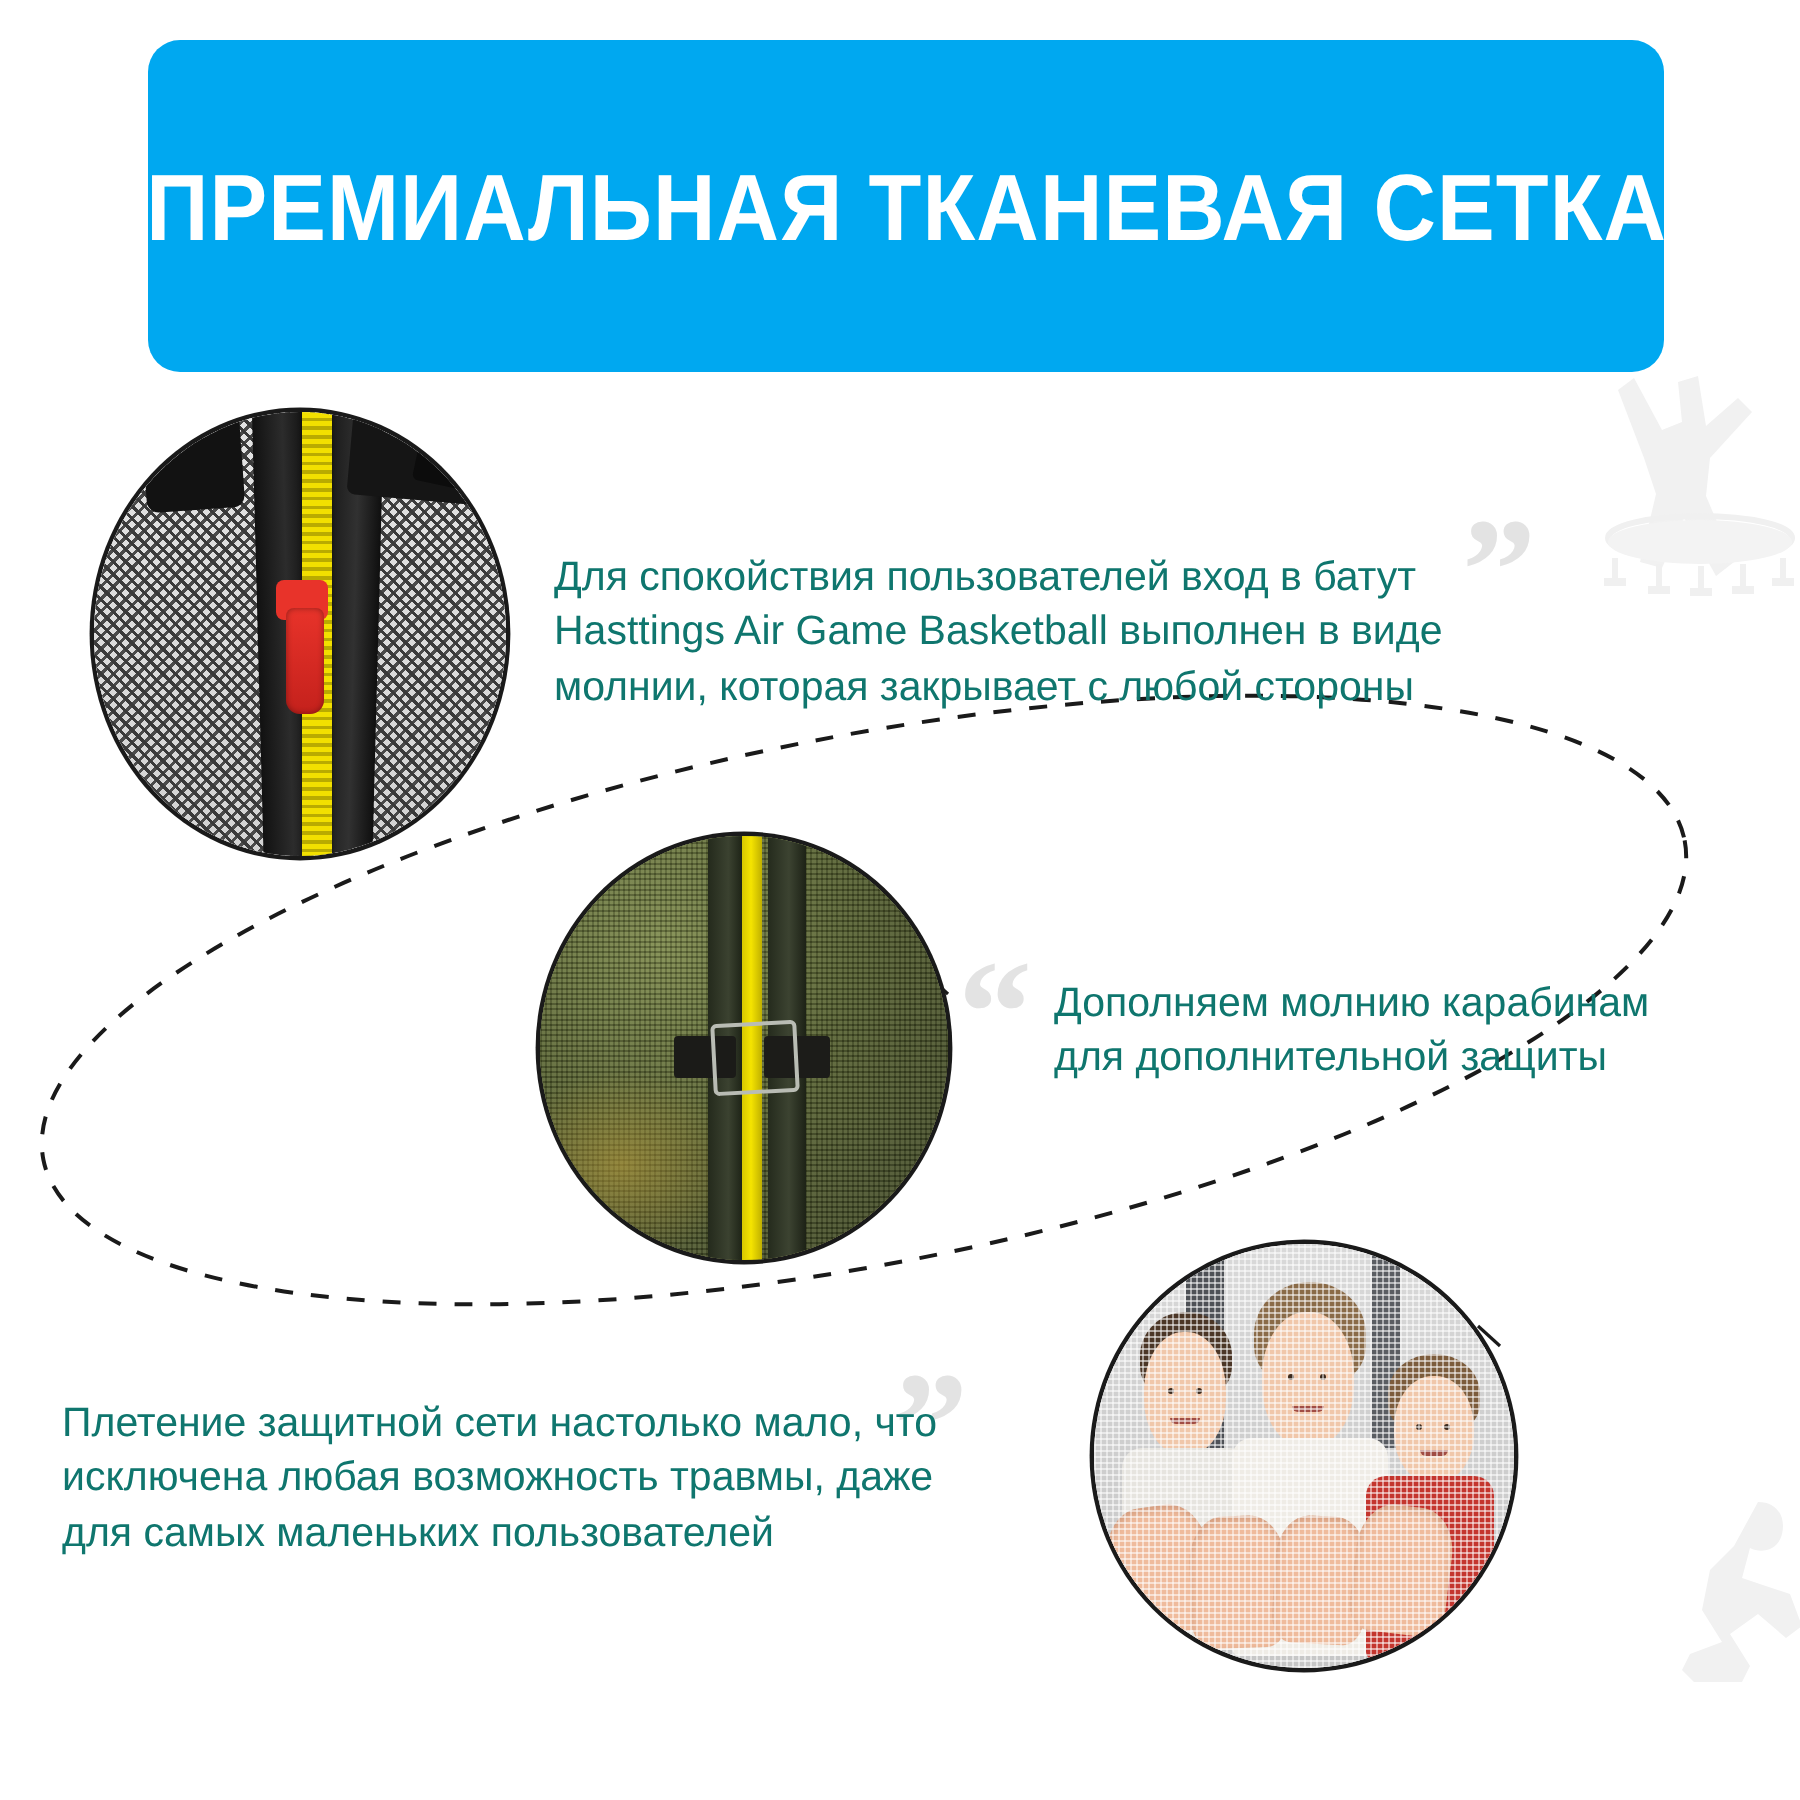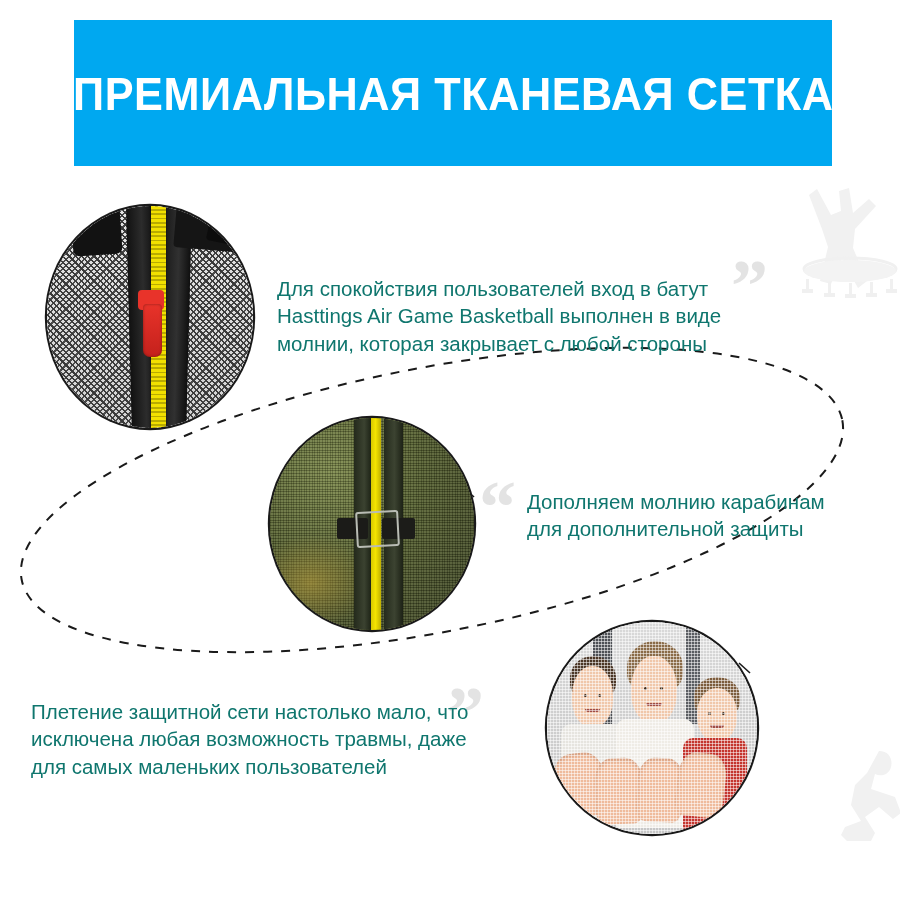--- a/index.html
+++ b/index.html
@@ -14,23 +14,23 @@
   #stage{position:relative;width:900px;height:900px;overflow:hidden;background:#fff;}
 
   
   .watermark{position:absolute;opacity:1;pointer-events:none;}
   #wm-jumper{left:795px;top:185px;width:95px;height:115px;}
   #wm-tramp{left:800px;top:255px;width:100px;height:55px;}
   #wm-sitter{left:835px;top:745px;width:70px;height:120px;}
 
   
   #title-banner{
-    position:absolute;left:74px;top:20px;width:758px;height:146px;
+    position:absolute;left:74px;top:20px;width:758px;height:166px;
     background:#00a8f0;
-    border-radius:0;
+    border-radius:16px;
     display:flex;align-items:center;justify-content:center;
   }
   #title-text{
     color:#ffffff;
     font-size:47px;
     font-weight:bold;
     letter-spacing:0.6px;
     line-height:1;
     text-align:center;
     transform:scaleX(0.92);

